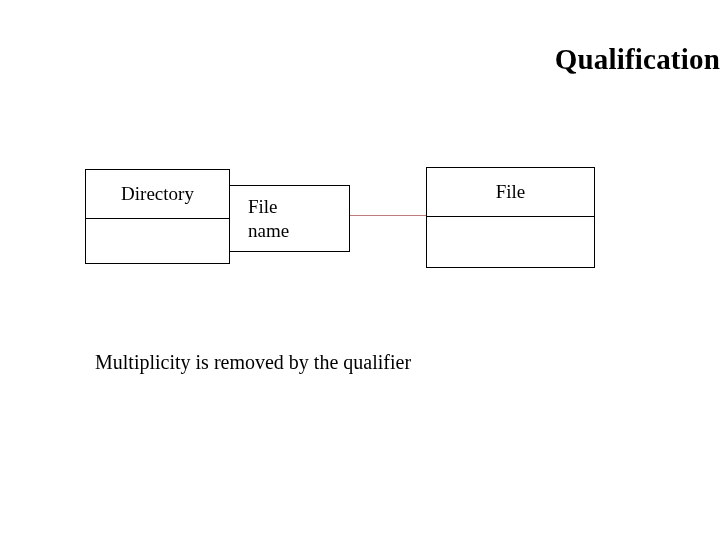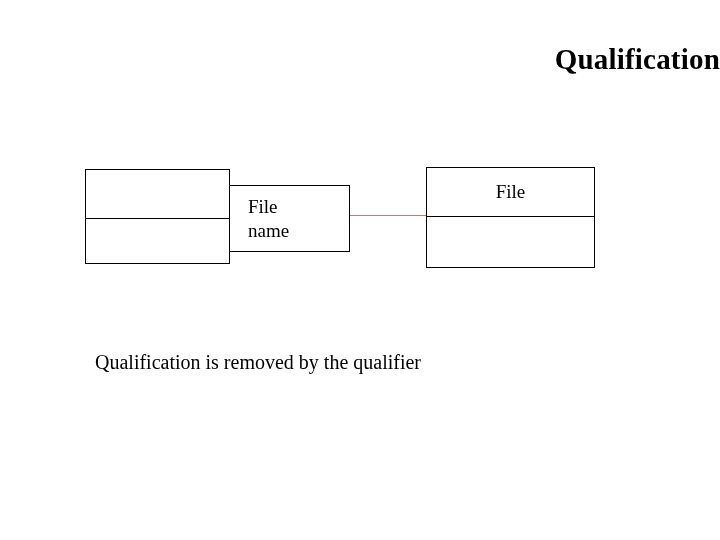--- a/index.html
+++ b/index.html
@@ -154,30 +154,31 @@
 
 <div id="slide">
 
   <div class="slide-title">Qualification</div>
 
   <div class="diagram">
 
     <div id="association-line"></div>
 
     <div id="box-directory" class="class-box">
+      <div class="class-compartment-name">Directory</div>
       <div class="class-divider"></div>
     </div>
 
     <div id="box-qualifier">
       <div class="qualifier-label">File
 name</div>
     </div>
 
     <div id="box-file" class="class-box">
       <div class="class-compartment-name">File</div>
       <div class="class-divider"></div>
     </div>
 
   </div>
 
-  <div class="caption">Qualification is removed by the qualifier</div>
+  <div class="caption">Multiplicity is removed by the qualifier</div>
 
 </div>
 
 </body></html>

